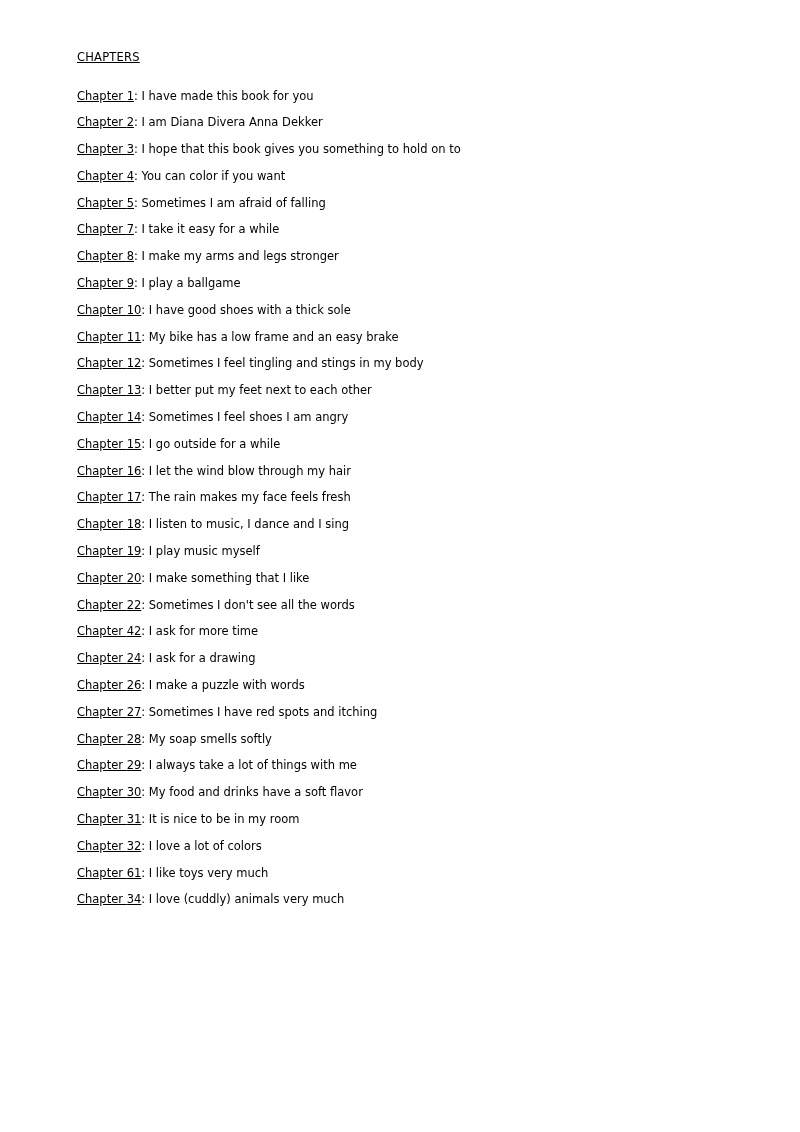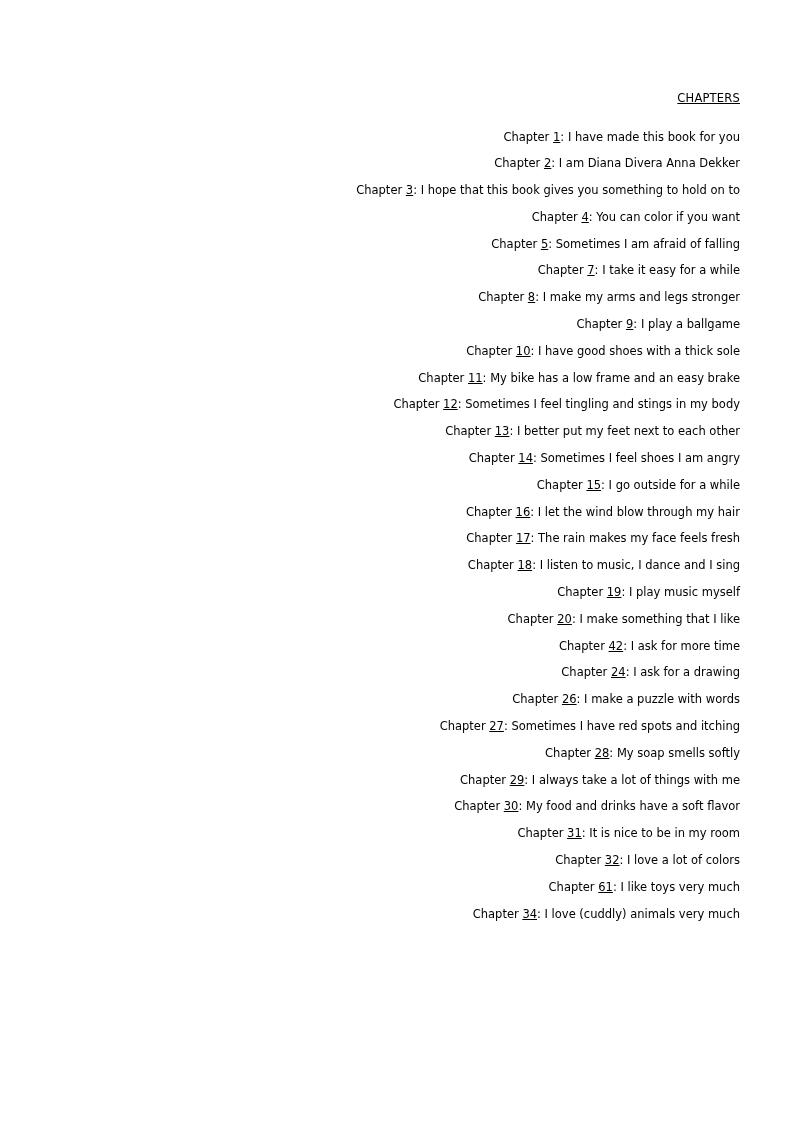--- a/index.html
+++ b/index.html
@@ -9,23 +9,22 @@
   }
   body {
     width: 800px;
     height: 1132px;
     font-family: "DejaVu Sans", sans-serif;
     color: #000000;
     position: relative;
     overflow: hidden;
   }
   .page {
-    padding: 93px 60px 0 77px;
+    padding: 52px 60px 0 77px;
     box-sizing: border-box;
-    text-align: right;
   }
   .doc-title {
     font-size: 11.5px;
     line-height: 1;
     text-decoration: underline;
     letter-spacing: 0.2px;
     margin: 0 0 27px 0;
     font-weight: normal;
   }
   .chapter-list {
@@ -33,20 +32,21 @@
     margin: 0;
     padding: 0;
   }
   .chapter-row {
     font-size: 11.5px;
     line-height: 1;
     margin-bottom: 15.3px;
     white-space: nowrap;
   }
   .chapter-label {
+    text-decoration: underline;
   }
   .chapter-num {
     text-decoration: underline;
   }
   .chapter-sep {
     text-decoration: none;
   }
   .chapter-text {
     text-decoration: none;
     margin-top: 36px;
@@ -70,20 +70,21 @@
       <li class="chapter-row"><span class="chapter-label">Chapter </span><span class="chapter-num">11</span><span class="chapter-sep">:  </span><span class="chapter-text">My bike has a low frame and an easy brake</span></li>
       <li class="chapter-row"><span class="chapter-label">Chapter </span><span class="chapter-num">12</span><span class="chapter-sep">:  </span><span class="chapter-text">Sometimes I feel tingling and stings in my body</span></li>
       <li class="chapter-row"><span class="chapter-label">Chapter </span><span class="chapter-num">13</span><span class="chapter-sep">:  </span><span class="chapter-text">I better put my feet next to each other</span></li>
       <li class="chapter-row"><span class="chapter-label">Chapter </span><span class="chapter-num">14</span><span class="chapter-sep">:  </span><span class="chapter-text">Sometimes I feel shoes I am angry</span></li>
       <li class="chapter-row"><span class="chapter-label">Chapter </span><span class="chapter-num">15</span><span class="chapter-sep">:  </span><span class="chapter-text">I go outside for a while</span></li>
       <li class="chapter-row"><span class="chapter-label">Chapter </span><span class="chapter-num">16</span><span class="chapter-sep">:  </span><span class="chapter-text">I let the wind blow through my hair</span></li>
       <li class="chapter-row"><span class="chapter-label">Chapter </span><span class="chapter-num">17</span><span class="chapter-sep">:  </span><span class="chapter-text">The rain makes my face feels fresh</span></li>
       <li class="chapter-row"><span class="chapter-label">Chapter </span><span class="chapter-num">18</span><span class="chapter-sep">:  </span><span class="chapter-text">I listen to music, I dance and I sing</span></li>
       <li class="chapter-row"><span class="chapter-label">Chapter </span><span class="chapter-num">19</span><span class="chapter-sep">:  </span><span class="chapter-text">I play music myself</span></li>
       <li class="chapter-row"><span class="chapter-label">Chapter </span><span class="chapter-num">20</span><span class="chapter-sep">:  </span><span class="chapter-text">I make something that I like</span></li>
+      <li class="chapter-row"><span class="chapter-label">Chapter </span><span class="chapter-num">22</span><span class="chapter-sep">:  </span><span class="chapter-text">Sometimes I don't see all the words</span></li>
       <li class="chapter-row"><span class="chapter-label">Chapter </span><span class="chapter-num">42</span><span class="chapter-sep">:  </span><span class="chapter-text">I ask for more time</span></li>
       <li class="chapter-row"><span class="chapter-label">Chapter </span><span class="chapter-num">24</span><span class="chapter-sep">:  </span><span class="chapter-text">I ask for a drawing</span></li>
       <li class="chapter-row"><span class="chapter-label">Chapter </span><span class="chapter-num">26</span><span class="chapter-sep">:  </span><span class="chapter-text">I make a puzzle with words</span></li>
       <li class="chapter-row"><span class="chapter-label">Chapter </span><span class="chapter-num">27</span><span class="chapter-sep">:  </span><span class="chapter-text">Sometimes I have red spots and itching</span></li>
       <li class="chapter-row"><span class="chapter-label">Chapter </span><span class="chapter-num">28</span><span class="chapter-sep">:  </span><span class="chapter-text">My soap smells softly</span></li>
       <li class="chapter-row"><span class="chapter-label">Chapter </span><span class="chapter-num">29</span><span class="chapter-sep">:  </span><span class="chapter-text">I always take a lot of things with me</span></li>
       <li class="chapter-row"><span class="chapter-label">Chapter </span><span class="chapter-num">30</span><span class="chapter-sep">:  </span><span class="chapter-text">My food and drinks have a soft flavor</span></li>
       <li class="chapter-row"><span class="chapter-label">Chapter </span><span class="chapter-num">31</span><span class="chapter-sep">:  </span><span class="chapter-text">It is nice to be in my room</span></li>
       <li class="chapter-row"><span class="chapter-label">Chapter </span><span class="chapter-num">32</span><span class="chapter-sep">:  </span><span class="chapter-text">I love a lot of colors</span></li>
       <li class="chapter-row"><span class="chapter-label">Chapter </span><span class="chapter-num">61</span><span class="chapter-sep">:  </span><span class="chapter-text">I like toys very much</span></li>

